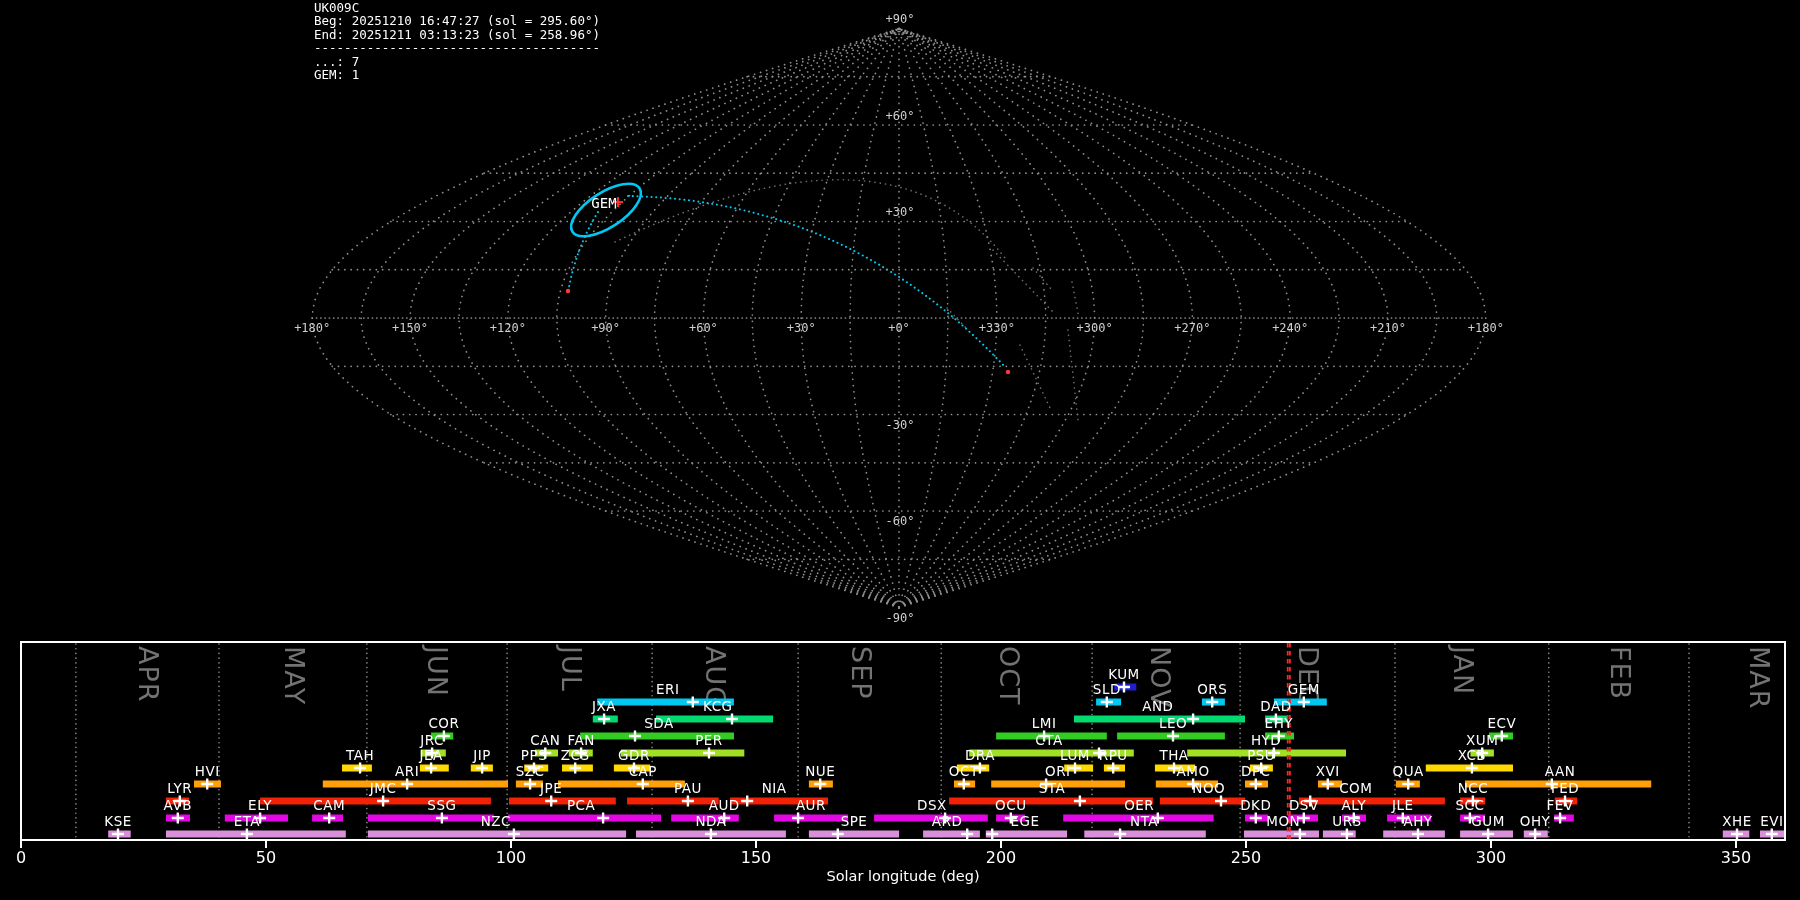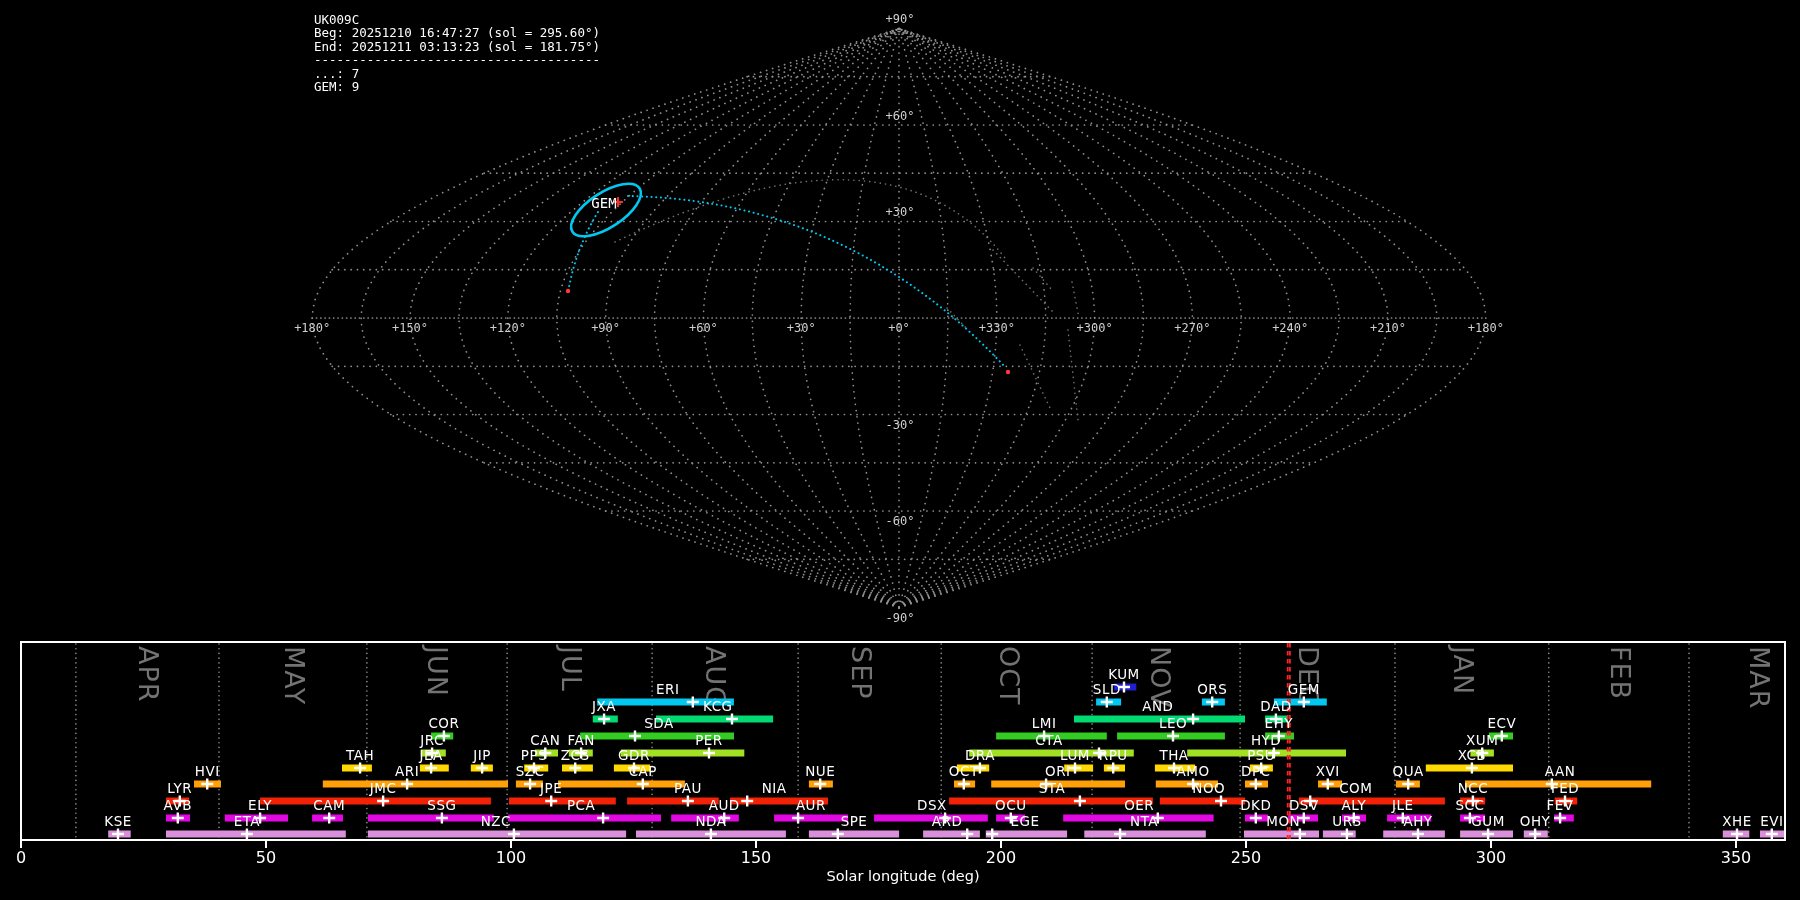--- a/index.html
+++ b/index.html
@@ -1,19 +1,19 @@
 <!DOCTYPE html>
 <html><head>
 <meta charset="utf-8">
 <style>
   html,body{margin:0;padding:0;background:#000;}
   #stage{position:relative;width:1800px;height:900px;background:#000;overflow:hidden;
          font-family:"DejaVu Sans",sans-serif;}
   #scene{position:absolute;left:0;top:0;}
-  #header{position:absolute;left:314px;top:13px;}
+  #header{position:absolute;left:314px;top:1px;}
   .hline{white-space:pre;font:12.5px/13.4px "DejaVu Sans Mono",monospace;color:#fff;}
   text{font-family:"DejaVu Sans",sans-serif;}
   .mono{font-family:"DejaVu Sans Mono",monospace;}
 </style>
 </head>
 <body>
 
 <div id="stage">
   <svg id="scene" width="1800" height="900" viewBox="0 0 1800 900">
     <g id="g-map-grid">
@@ -396,18 +396,18 @@
         <text x="1491" y="863" fill="#fff" text-anchor="middle" font-size="16">300</text>
         <path d="M1736.0,840 v8" stroke="#fff" stroke-width="2" fill="none"></path>
         <text x="1736.0000000000002" y="863" fill="#fff" text-anchor="middle" font-size="16">350</text>
         <text x="903.0000000000001" y="881" fill="#fff" text-anchor="middle" font-size="14.5">Solar longitude (deg)</text>
       </g>
   </svg>
 
   <div id="header">
     <div class="hline">UK009C</div>
     <div class="hline">Beg: 20251210 16:47:27 (sol = 295.60°)</div>
-    <div class="hline">End: 20251211 03:13:23 (sol = 181.75°)</div>
+    <div class="hline">End: 20251211 03:13:23 (sol = 258.96°)</div>
     <div class="hline">--------------------------------------</div>
     <div class="hline">...: 7</div>
-    <div class="hline">GEM: 9</div>
+    <div class="hline">GEM: 1</div>
   </div>
 </div>
 
 </body></html>

